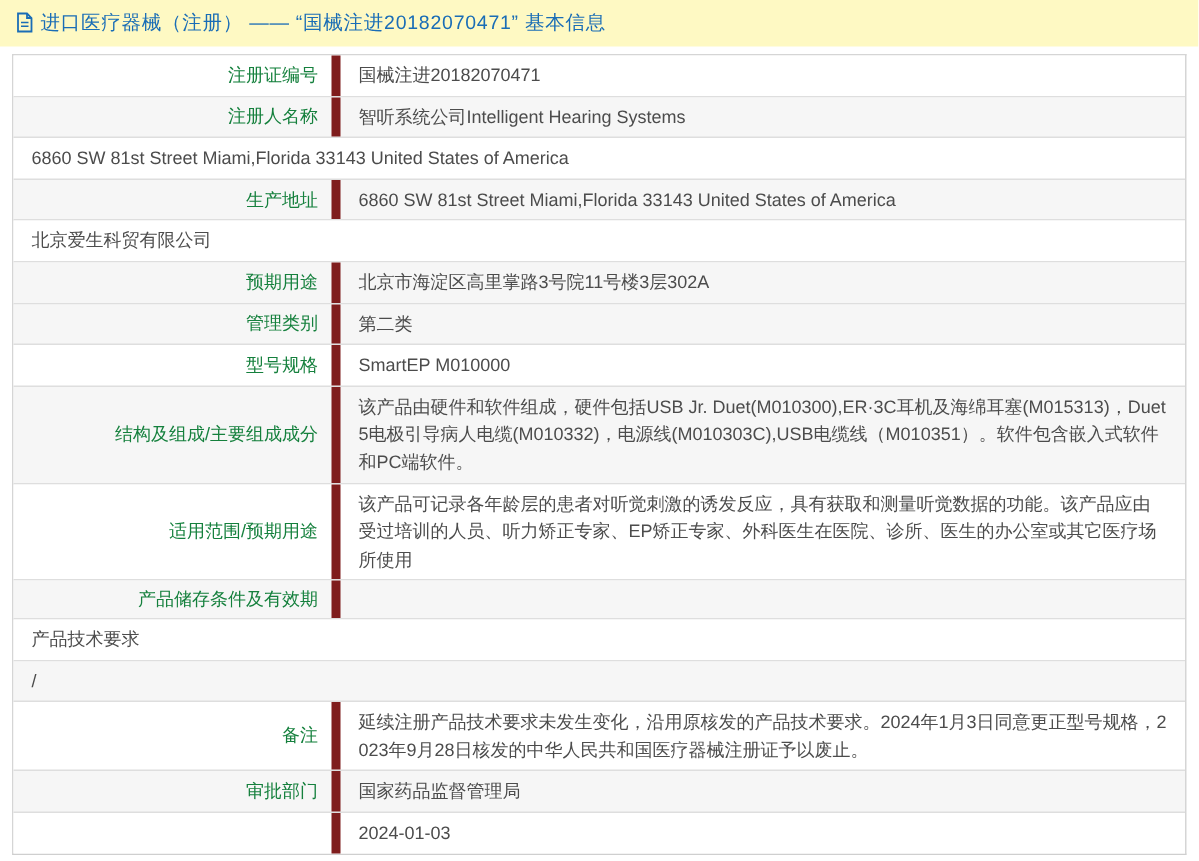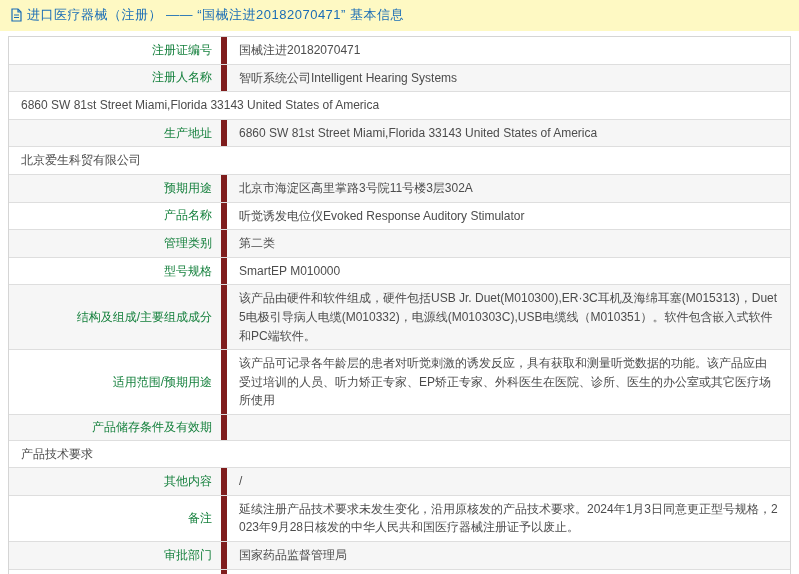--- a/index.html
+++ b/index.html
@@ -107,26 +107,20 @@
     <div class="t-value">北京爱生科贸有限公司</div>
   </div>
 
   <div class="t-row alt">
     <div class="t-label">
         <span>预期用途</span>
       </div>
     <div class="t-value">北京市海淀区高里掌路3号院11号楼3层302A</div>
   </div>
 
-  <div class="t-row">
-    <div class="t-label">
-        <span>产品名称</span>
-      </div>
-    <div class="t-value">听觉诱发电位仪Evoked Response Auditory Stimulator</div>
-  </div>
 
   <div class="t-row alt">
     <div class="t-label">
         <span>管理类别</span>
       </div>
     <div class="t-value">第二类</div>
   </div>
 
   <div class="t-row">
     <div class="t-label">
@@ -154,23 +148,20 @@
         <span>产品储存条件及有效期</span>
       </div>
     <div class="t-value"></div>
   </div>
 
   <div class="t-row">
     <div class="t-value">产品技术要求</div>
   </div>
 
   <div class="t-row alt">
-    <div class="t-label">
-        <span>其他内容</span>
-      </div>
     <div class="t-value">/</div>
   </div>
 
   <div class="t-row">
     <div class="t-label">
         <span>备注</span>
       </div>
     <div class="t-value">延续注册产品技术要求未发生变化，沿用原核发的产品技术要求。2024年1月3日同意更正型号规格，2023年9月28日核发的中华人民共和国医疗器械注册证予以废止。</div>
   </div>
 

